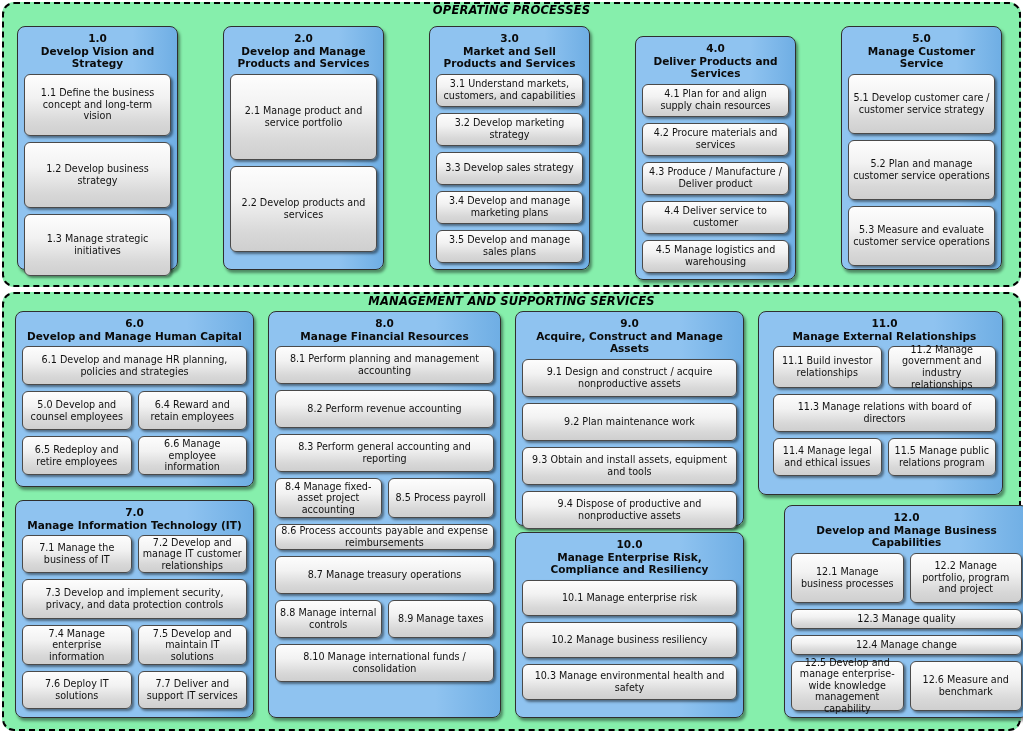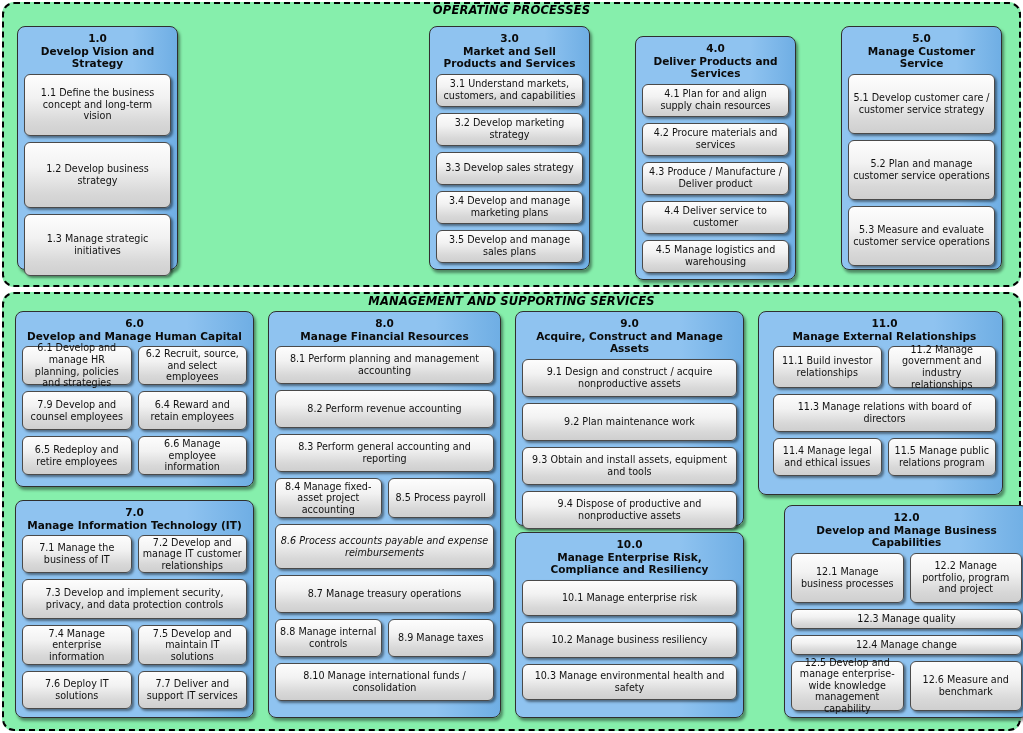--- a/index.html
+++ b/index.html
@@ -116,20 +116,34 @@
         </div>
       <div class="prow" style="height:66px;">
           <div class="proc">1.2 Develop business strategy</div>
         </div>
       <div class="prow" style="height:62px;">
           <div class="proc">1.3 Manage strategic initiatives</div>
         </div>
     </div>
   </div>
 
+  <div class="cat" style="left:223px; top:26px; width:161px; height:244px;">
+    <div class="cat-head">
+      <span class="num">2.0</span>
+      <span>Develop and Manage Products and Services</span>
+    </div>
+    <div class="cat-body" style="display:block; height:calc(100% - 46px);">
+      <div class="prow" style="height:86px;">
+          <div class="proc">2.1 Manage product and service portfolio</div>
+        </div>
+      <div class="prow" style="height:86px;">
+          <div class="proc">2.2 Develop products and services</div>
+        </div>
+    </div>
+  </div>
 
   <div class="cat" style="left:429px; top:26px; width:161px; height:244px;">
     <div class="cat-head">
       <span class="num">3.0</span>
       <span>Market and Sell Products and Services</span>
     </div>
     <div class="cat-body" style="display:block;">
       <div class="prow" style="height:33px;">
           <div class="proc">3.1 Understand markets, customers, and capabilities</div>
         </div>
@@ -195,24 +209,23 @@
   </div>
 
   <div class="cat" style="left:15px; top:311px; width:239px; height:176px;">
     <div class="cat-head">
       <span class="num">6.0</span>
       <span>Develop and Manage Human Capital</span>
     </div>
     <div class="cat-body" style="display:block;">
       <div class="prow" style="height:39px;">
         <div class="proc">6.1 Develop and manage HR planning, policies and strategies</div>
-        <div class="proc">6.2 Recruit, source, and select employees</div>
       </div>
       <div class="prow" style="height:39px;">
-        <div class="proc">7.9 Develop and counsel employees</div>
+        <div class="proc">5.0 Develop and counsel employees</div>
         <div class="proc">6.4 Reward and retain employees</div>
       </div>
       <div class="prow" style="height:39px;">
         <div class="proc">6.5 Redeploy and retire employees</div>
         <div class="proc">6.6 Manage employee information</div>
       </div>
     </div>
   </div>
 
   <div class="cat" style="left:15px; top:500px; width:239px; height:218px;">
@@ -251,21 +264,21 @@
       <div class="prow" style="height:38px;">
           <div class="proc">8.2 Perform revenue accounting</div>
         </div>
       <div class="prow" style="height:38px;">
           <div class="proc">8.3 Perform general accounting and reporting</div>
         </div>
       <div class="prow" style="height:40px;">
         <div class="proc g-wide">8.4 Manage fixed-asset project accounting</div>
         <div class="proc g-narrow">8.5 Process payroll</div>
       </div>
-      <div class="prow" style="height:45px;font-style:italic;">
+      <div class="prow" style="height:26px;">
           <div class="proc">8.6 Process accounts payable and expense reimbursements</div>
         </div>
       <div class="prow" style="height:38px;">
           <div class="proc">8.7 Manage treasury operations</div>
         </div>
       <div class="prow" style="height:38px;">
         <div class="proc g-wide">8.8 Manage internal controls</div>
         <div class="proc g-narrow">8.9 Manage taxes</div>
       </div>
       <div class="prow" style="height:38px;">

